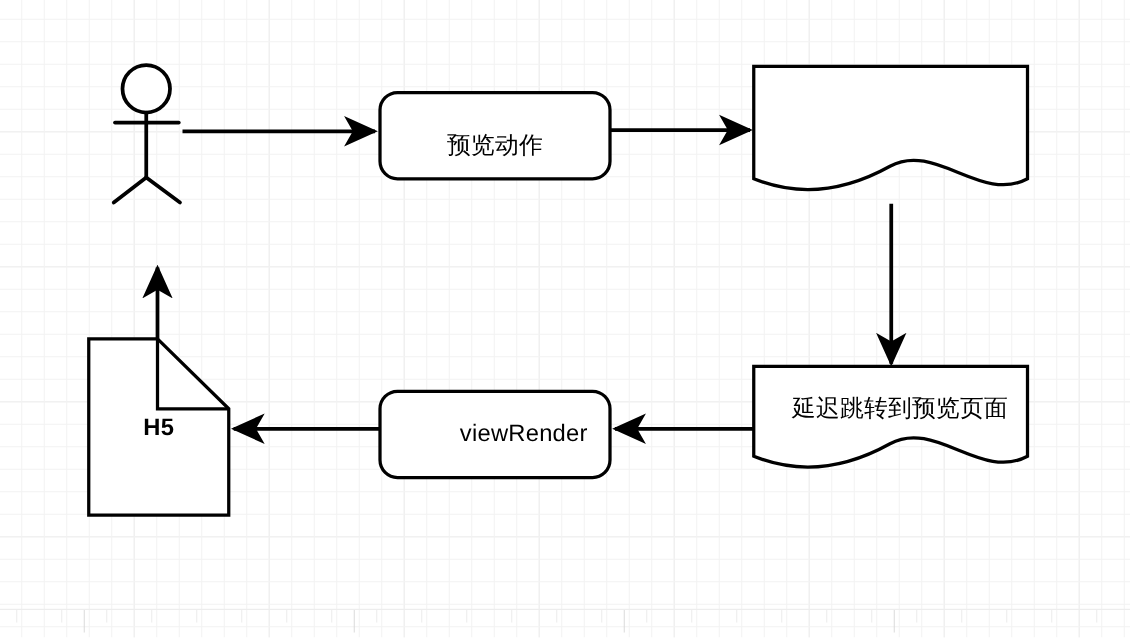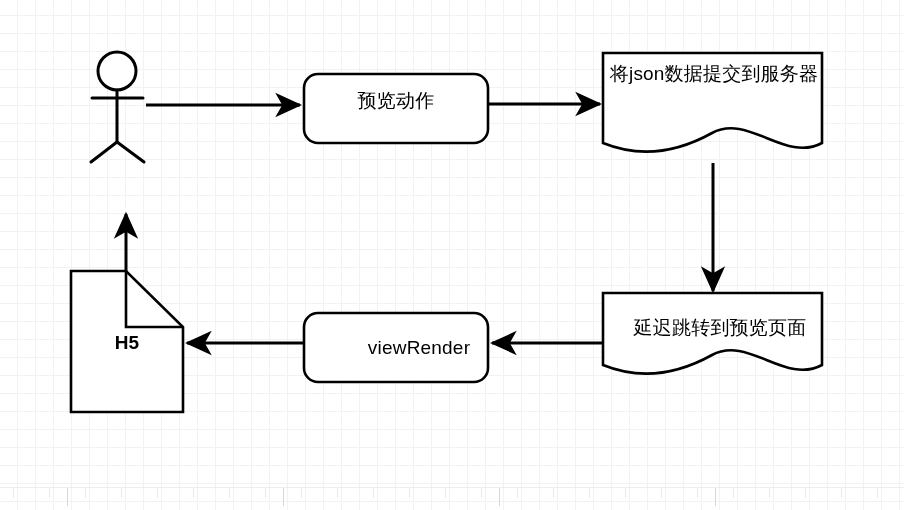--- a/index.html
+++ b/index.html
@@ -48,21 +48,21 @@
   }
   .label-actor {
     left: 66px;
     top: 170px;
     width: 120px;
     height: 26px;
     font-size: 18px;
   }
   .label-preview-action {
     left: 304px;
-    top: 74px;
+    top: 90px;
     width: 184px;
     height: 53px;
     font-family: Liberation Serif, serif;
   }
   .label-submit-json {
     left: 606px;
     top: 53px;
     width: 216px;
     height: 76px;
     align-items: flex-start;
@@ -150,19 +150,18 @@
     <line x1="713" y1="163" x2="713" y2="291" stroke="#000000" stroke-width="3" marker-end="url(#arrow-head)"></line>
 
     <line x1="603" y1="343" x2="492" y2="343" stroke="#000000" stroke-width="3" marker-end="url(#arrow-head)"></line>
 
     <line x1="304" y1="343" x2="187" y2="343" stroke="#000000" stroke-width="3" marker-end="url(#arrow-head)"></line>
 
     <line x1="126" y1="271" x2="126" y2="214" stroke="#000000" stroke-width="3" marker-end="url(#arrow-head)"></line>
   </svg>
 
   <div class="node-label label-preview-action">预览动作</div>
-  <div class="node-label label-submit-json">将json数据提交到服务器</div>
   <div class="node-label label-delay-jump">延迟跳转到预览页面</div>
   <div class="node-label label-view-render">viewRender</div>
   <div class="node-label label-h5">H5</div>
 
   <div class="bottom-ruler"></div>
 </div>
 
 </body></html>

